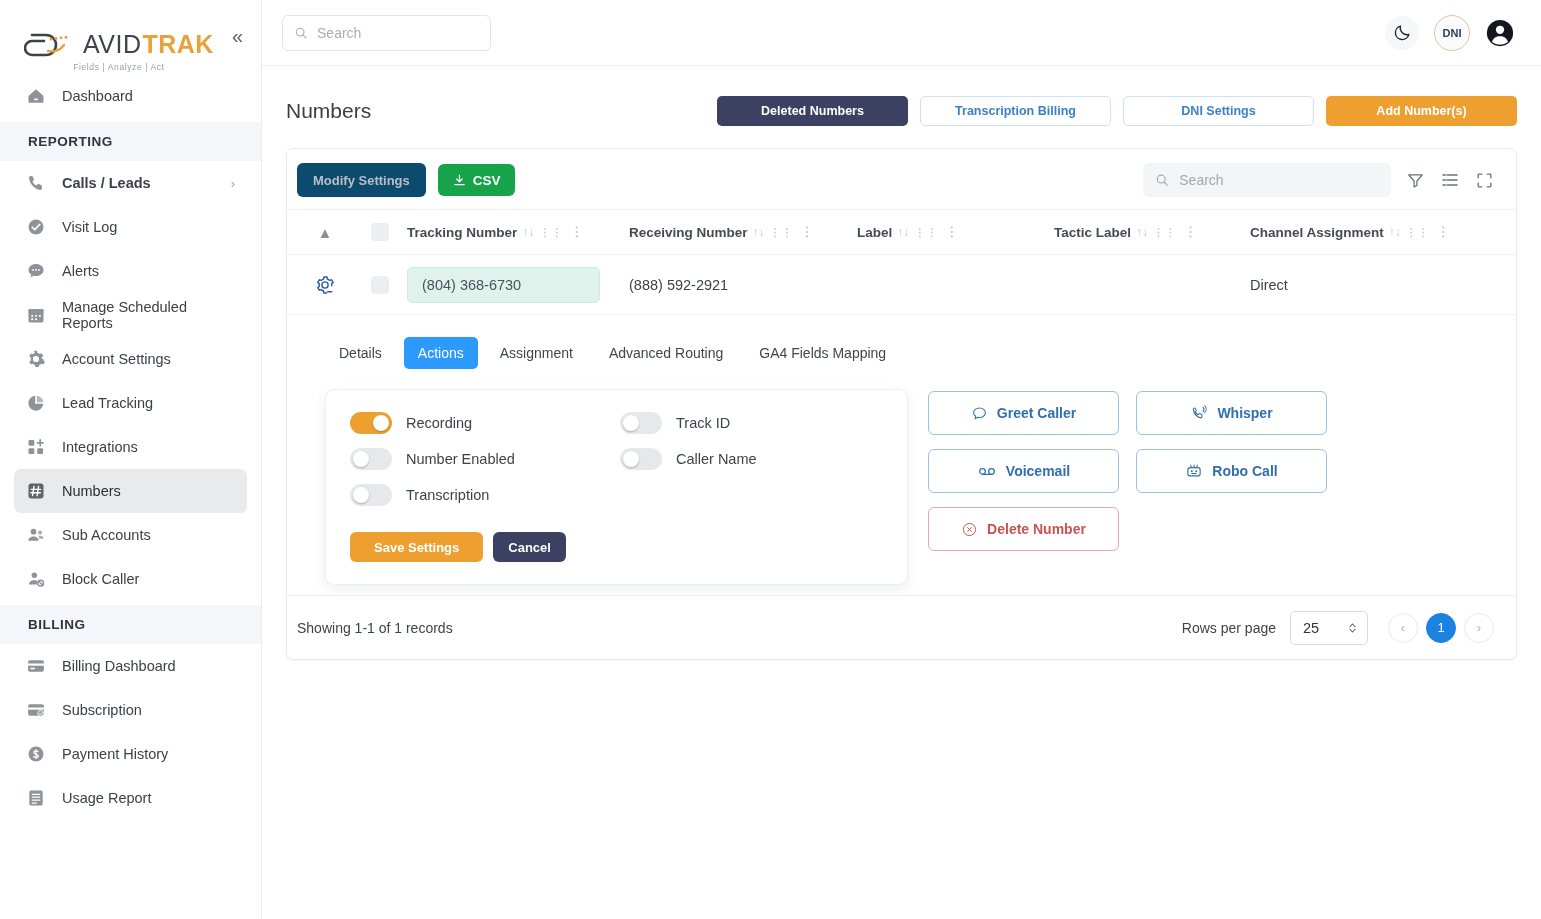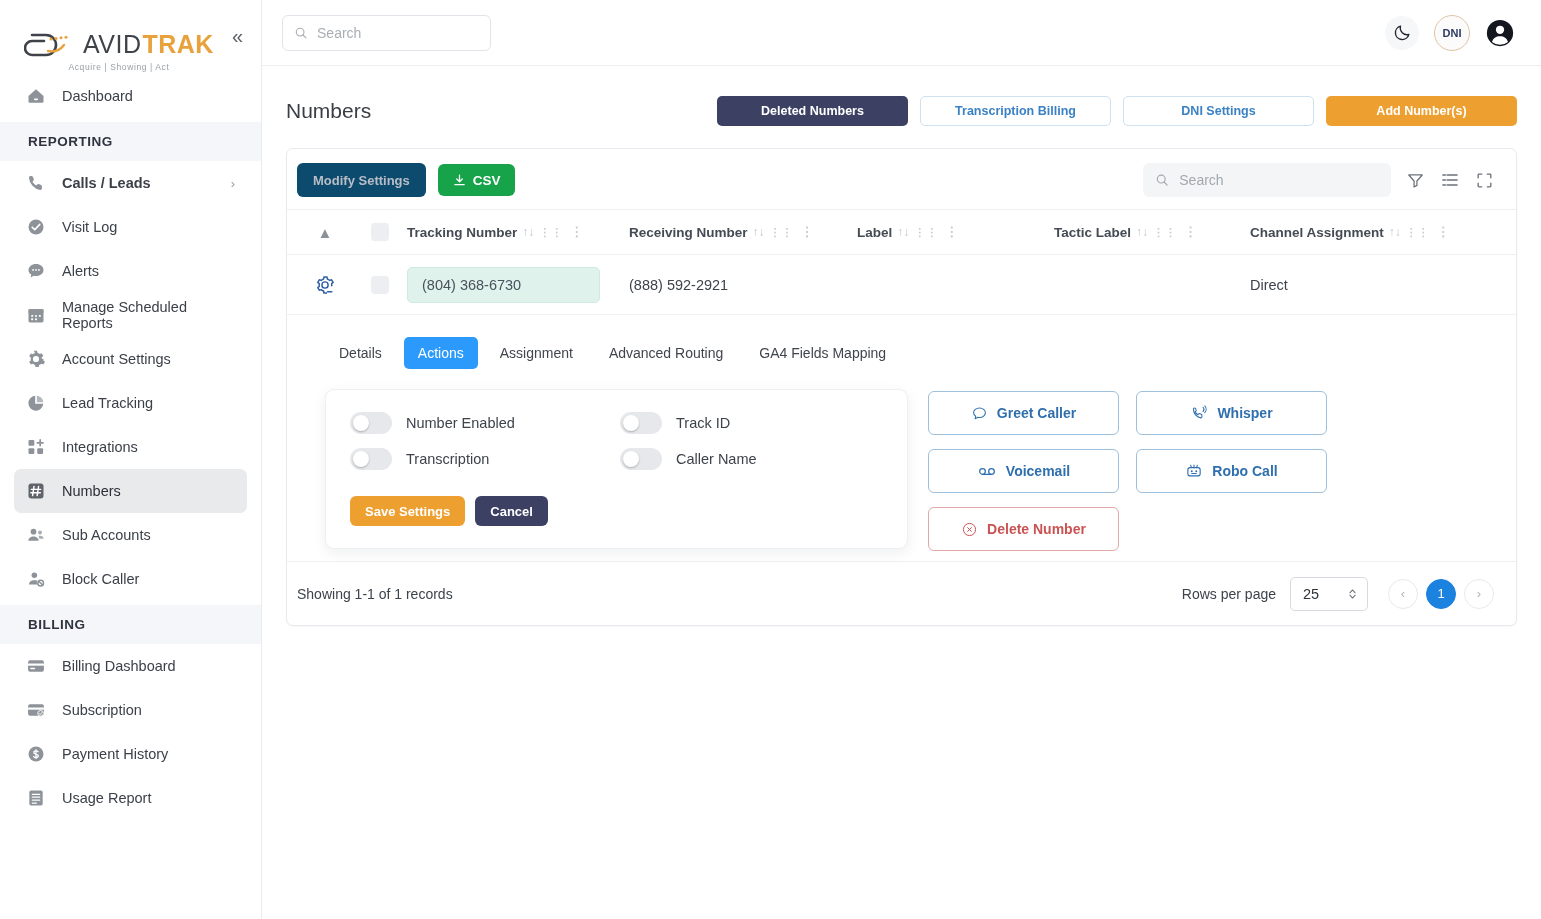--- a/index.html
+++ b/index.html
@@ -196,21 +196,21 @@
   .switch .knob {
     position: absolute; top: 3px; left: 3px; width: 16px; height: 16px;
     border-radius: 50%; background: #fff; box-shadow: 0 1px 2px rgba(0,0,0,.25);
   }
   .switch.on { background: #eda030; }
   .switch.on .knob { left: auto; right: 3px; }
   .tg-label { font-size: 14.5px; color: #3d434b; }
   .panel-btns { display: flex; gap: 10px; margin-top: 26px; }
   .btn-save {
     background: #eda030; color: #fff; border-radius: 6px; height: 30px;
-    font-size: 13px; font-weight: 700; padding: 0 15px;
+    font-size: 13px; font-weight: 700; padding: 0 24px;
     display: flex; align-items: center; cursor: pointer;
   }
   .btn-cancel {
     background: #3c4164; color: #fff; border-radius: 6px; height: 30px;
     font-size: 13px; font-weight: 700; padding: 0 15px;
     display: flex; align-items: center; cursor: pointer;
   }
 
   .action-grid {
     display: grid; grid-template-columns: 191px 191px; gap: 14px 17px;
@@ -262,21 +262,21 @@
             <g fill="#e9a23b">
               <circle cx="27" cy="10" r="1.5"></circle>
                 <circle cx="32" cy="9.4" r="1.5"></circle>
               <circle cx="37" cy="8.8" r="1.5"></circle>
                 <circle cx="42" cy="8.2" r="1.5"></circle>
             </g>
           </svg>
           <span class="logo-avid">AVID</span>
             <span class="logo-trak">TRAK</span>
         </div>
-        <div class="logo-tag">Acquire   |   Showing   |   Act</div>
+        <div class="logo-tag">Fields   |   Analyze   |   Act</div>
       </div>
       <div class="collapse-btn">«</div>
     </div>
 
     <nav class="nav">
 
       <div class="nav-item">
         <svg class="nav-ico" viewBox="0 0 24 24">
           <path fill="currentColor" d="M12 4 L21 12 v7 a1 1 0 0 1 -1 1 H4 a1 1 0 0 1 -1 -1 v-7 Z"></path>
           <rect x="9.5" y="15" width="5" height="2" rx="1" fill="#ffffff"></rect>
@@ -573,20 +573,26 @@
             <div class="tab">Assignment</div>
             <div class="tab">Advanced Routing</div>
             <div class="tab">GA4 Fields Mapping</div>
           </div>
 
           <div class="panel-row">
 
             <div class="toggle-card">
               <div class="tg-grid">
                 <div class="tg-col c1">
+                  <div class="tg-item">
+                    <div class="switch on">
+                        <div class="knob"></div>
+                      </div>
+                    <span class="tg-label">Recording</span>
+                  </div>
                   <div class="tg-item">
                     <div class="switch">
                         <div class="knob"></div>
                       </div>
                     <span class="tg-label">Number Enabled</span>
                   </div>
                   <div class="tg-item">
                     <div class="switch">
                         <div class="knob"></div>
                       </div>

